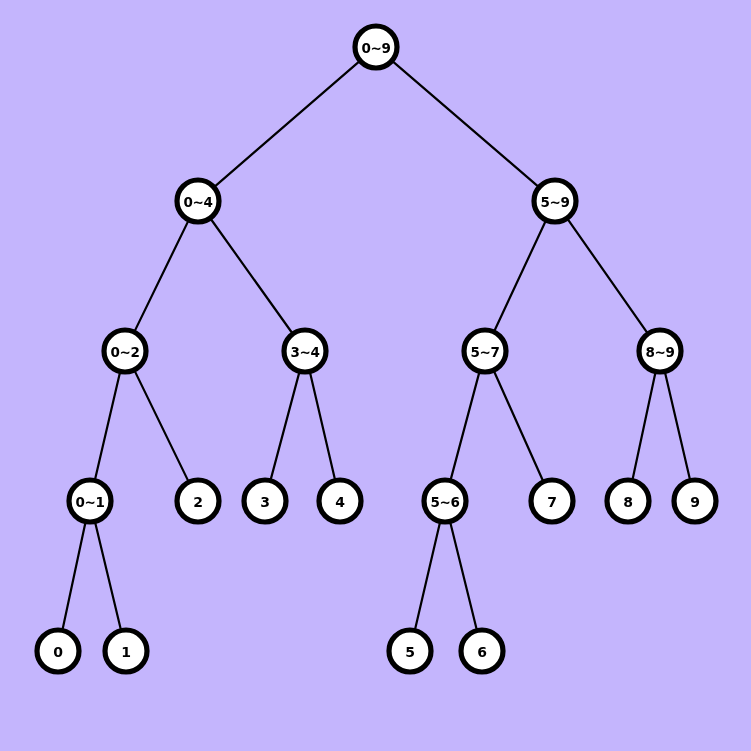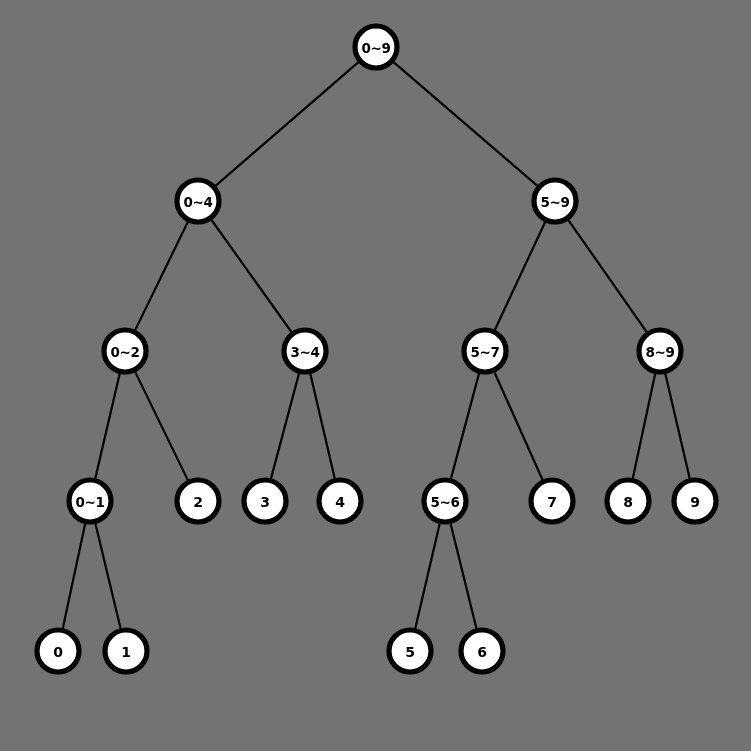--- a/index.html
+++ b/index.html
@@ -7,21 +7,21 @@
     padding: 0;
     background: #ffffff;
   }
   body {
     font-family: "DejaVu Sans", sans-serif;
   }
   #canvas {
     position: relative;
     width: 751px;
     height: 751px;
-    background: #737373;
+    background: #c4b5fd;
     overflow: hidden;
   }
   #tree-svg {
     position: absolute;
     top: 0;
     left: 0;
     width: 751px;
     height: 751px;
   }
   .edge-line {

